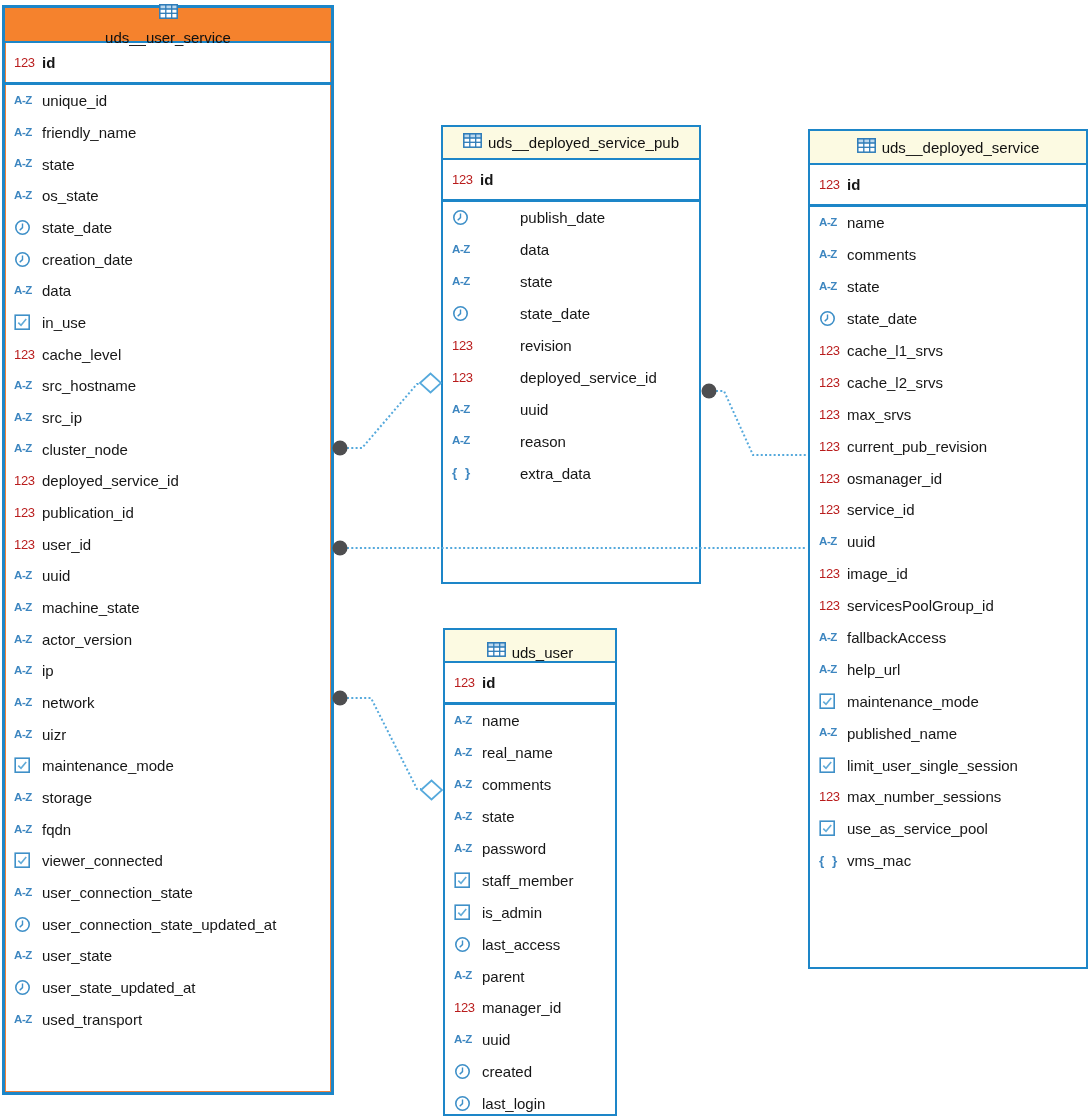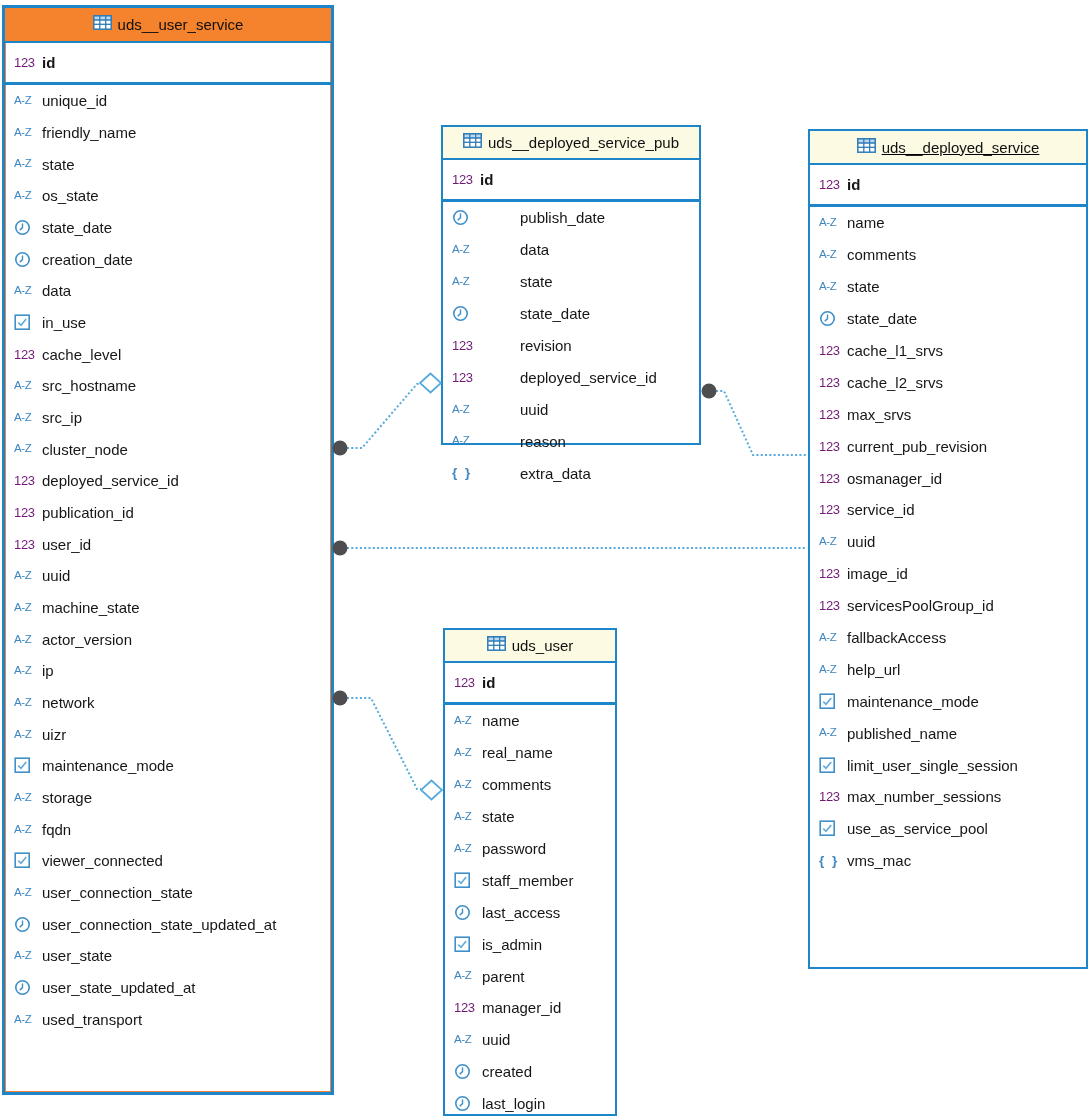--- a/index.html
+++ b/index.html
@@ -17,32 +17,32 @@
 
   .row{display:flex;align-items:center;flex:none;}
   .pk-row{border-bottom:3px solid #1d86c8;}
   .pk-row .label{font-weight:bold;text-align:right;}
   .icon-cell{flex:none;width:28px;margin-left:9px;display:flex;align-items:center;}
   .label{font-size:15px;color:#161616;white-space:nowrap;}
   .fields{display:flex;flex-direction:column;flex:1;}
 
   
   .t0{left:2px;top:5px;width:332px;height:1090px;}
-  .t0 .header{height:33px;} .t0 .pk-row{height:39px;} .t0 .fields .row{height:31.68px;}
-  .t1{left:441px;top:125px;width:260px;height:320px;}
+  .t0 .header{height:33px;flex-direction:column;} .t0 .pk-row{height:39px;} .t0 .fields .row{height:31.68px;}
+  .t1{left:441px;top:125px;width:260px;height:459px;}
   .t1 .header{height:31px;} .t1 .pk-row{height:39px;} .t1 .fields .row{height:31.9px;gap:40px;}
   .t2{left:443px;top:628px;width:174px;height:488px;}
-  .t2 .header{height:31px;} .t2 .pk-row{height:39px;} .t2 .fields .row{height:31.9px;}
+  .t2 .header{height:31px;align-items:flex-end;} .t2 .pk-row{height:39px;} .t2 .fields .row{height:31.9px;}
   .t3{left:808px;top:129px;width:280px;height:840px;}
-  .t3 .header{height:32px;text-decoration:underline;} .t3 .pk-row{height:39px;} .t3 .fields .row{height:31.9px;}
+  .t3 .header{height:32px;} .t3 .pk-row{height:39px;} .t3 .fields .row{height:31.9px;}
 
   
   .glyph{display:inline-block;line-height:1;}
-  .glyph-number{font-size:13px;color:#701a75;letter-spacing:-0.3px;}
-  .glyph-string{font-size:11.5px;font-weight:400;color:#3d86c0;letter-spacing:-0.4px;}
+  .glyph-number{font-size:13px;color:#b91c1c;letter-spacing:-0.3px;}
+  .glyph-string{font-size:11.5px;font-weight:700;color:#3d86c0;letter-spacing:-0.4px;}
   .glyph-json{font-size:13.5px;font-weight:600;color:#3d86c0;letter-spacing:2px;}
 
   
   #relations{position:absolute;left:0;top:0;width:1090px;height:1118px;pointer-events:none;}
   .conn{fill:none;stroke:#55a9dc;stroke-width:2;stroke-dasharray:2 2.3;}
   .dot{fill:#4e4e50;}
   .diamond{fill:#ffffff;stroke:#55a9dc;stroke-width:1.7;}
 </style>
 </head>
 <body>
@@ -402,35 +402,35 @@
     <span class="icon-cell">
               <svg class="bool-icon" width="17" height="17" viewBox="0 0 17 17">
     <rect x="1.2" y="1.2" width="14" height="14" fill="#ffffff" stroke="#3f90c8" stroke-width="1.6"></rect>
     <path d="M4.3 8.6 L7 11.3 L12.2 4.9" fill="none" stroke="#62abd8" stroke-width="1.6"></path>
   </svg>
             </span>
     <span class="label">staff_member</span>
   </div>
           <div class="row">
     <span class="icon-cell">
+              <svg class="bool-icon" width="17" height="17" viewBox="0 0 17 17">
+    <rect x="1.2" y="1.2" width="14" height="14" fill="#ffffff" stroke="#3f90c8" stroke-width="1.6"></rect>
+    <path d="M4.3 8.6 L7 11.3 L12.2 4.9" fill="none" stroke="#62abd8" stroke-width="1.6"></path>
+  </svg>
+            </span>
+    <span class="label">is_admin</span>
+  </div>
+          <div class="row">
+    <span class="icon-cell">
               <svg class="dt-icon" width="17" height="17" viewBox="0 0 17 17">
     <circle cx="8.5" cy="8.5" r="6.7" fill="none" stroke="#3f90c8" stroke-width="1.6"></circle>
     <path d="M8.5 4.6 L8.5 8.6 L5.7 11.3" fill="none" stroke="#3f90c8" stroke-width="1.4"></path>
   </svg>
             </span>
     <span class="label">last_access</span>
-  </div>
-          <div class="row">
-    <span class="icon-cell">
-              <svg class="bool-icon" width="17" height="17" viewBox="0 0 17 17">
-    <rect x="1.2" y="1.2" width="14" height="14" fill="#ffffff" stroke="#3f90c8" stroke-width="1.6"></rect>
-    <path d="M4.3 8.6 L7 11.3 L12.2 4.9" fill="none" stroke="#62abd8" stroke-width="1.6"></path>
-  </svg>
-            </span>
-    <span class="label">is_admin</span>
   </div>
           <div class="row">
     <span class="icon-cell">
               <span class="glyph glyph-string">A-Z</span>
             </span>
     <span class="label">parent</span>
   </div>
           <div class="row">
     <span class="icon-cell">
               <span class="glyph glyph-number">123</span>

